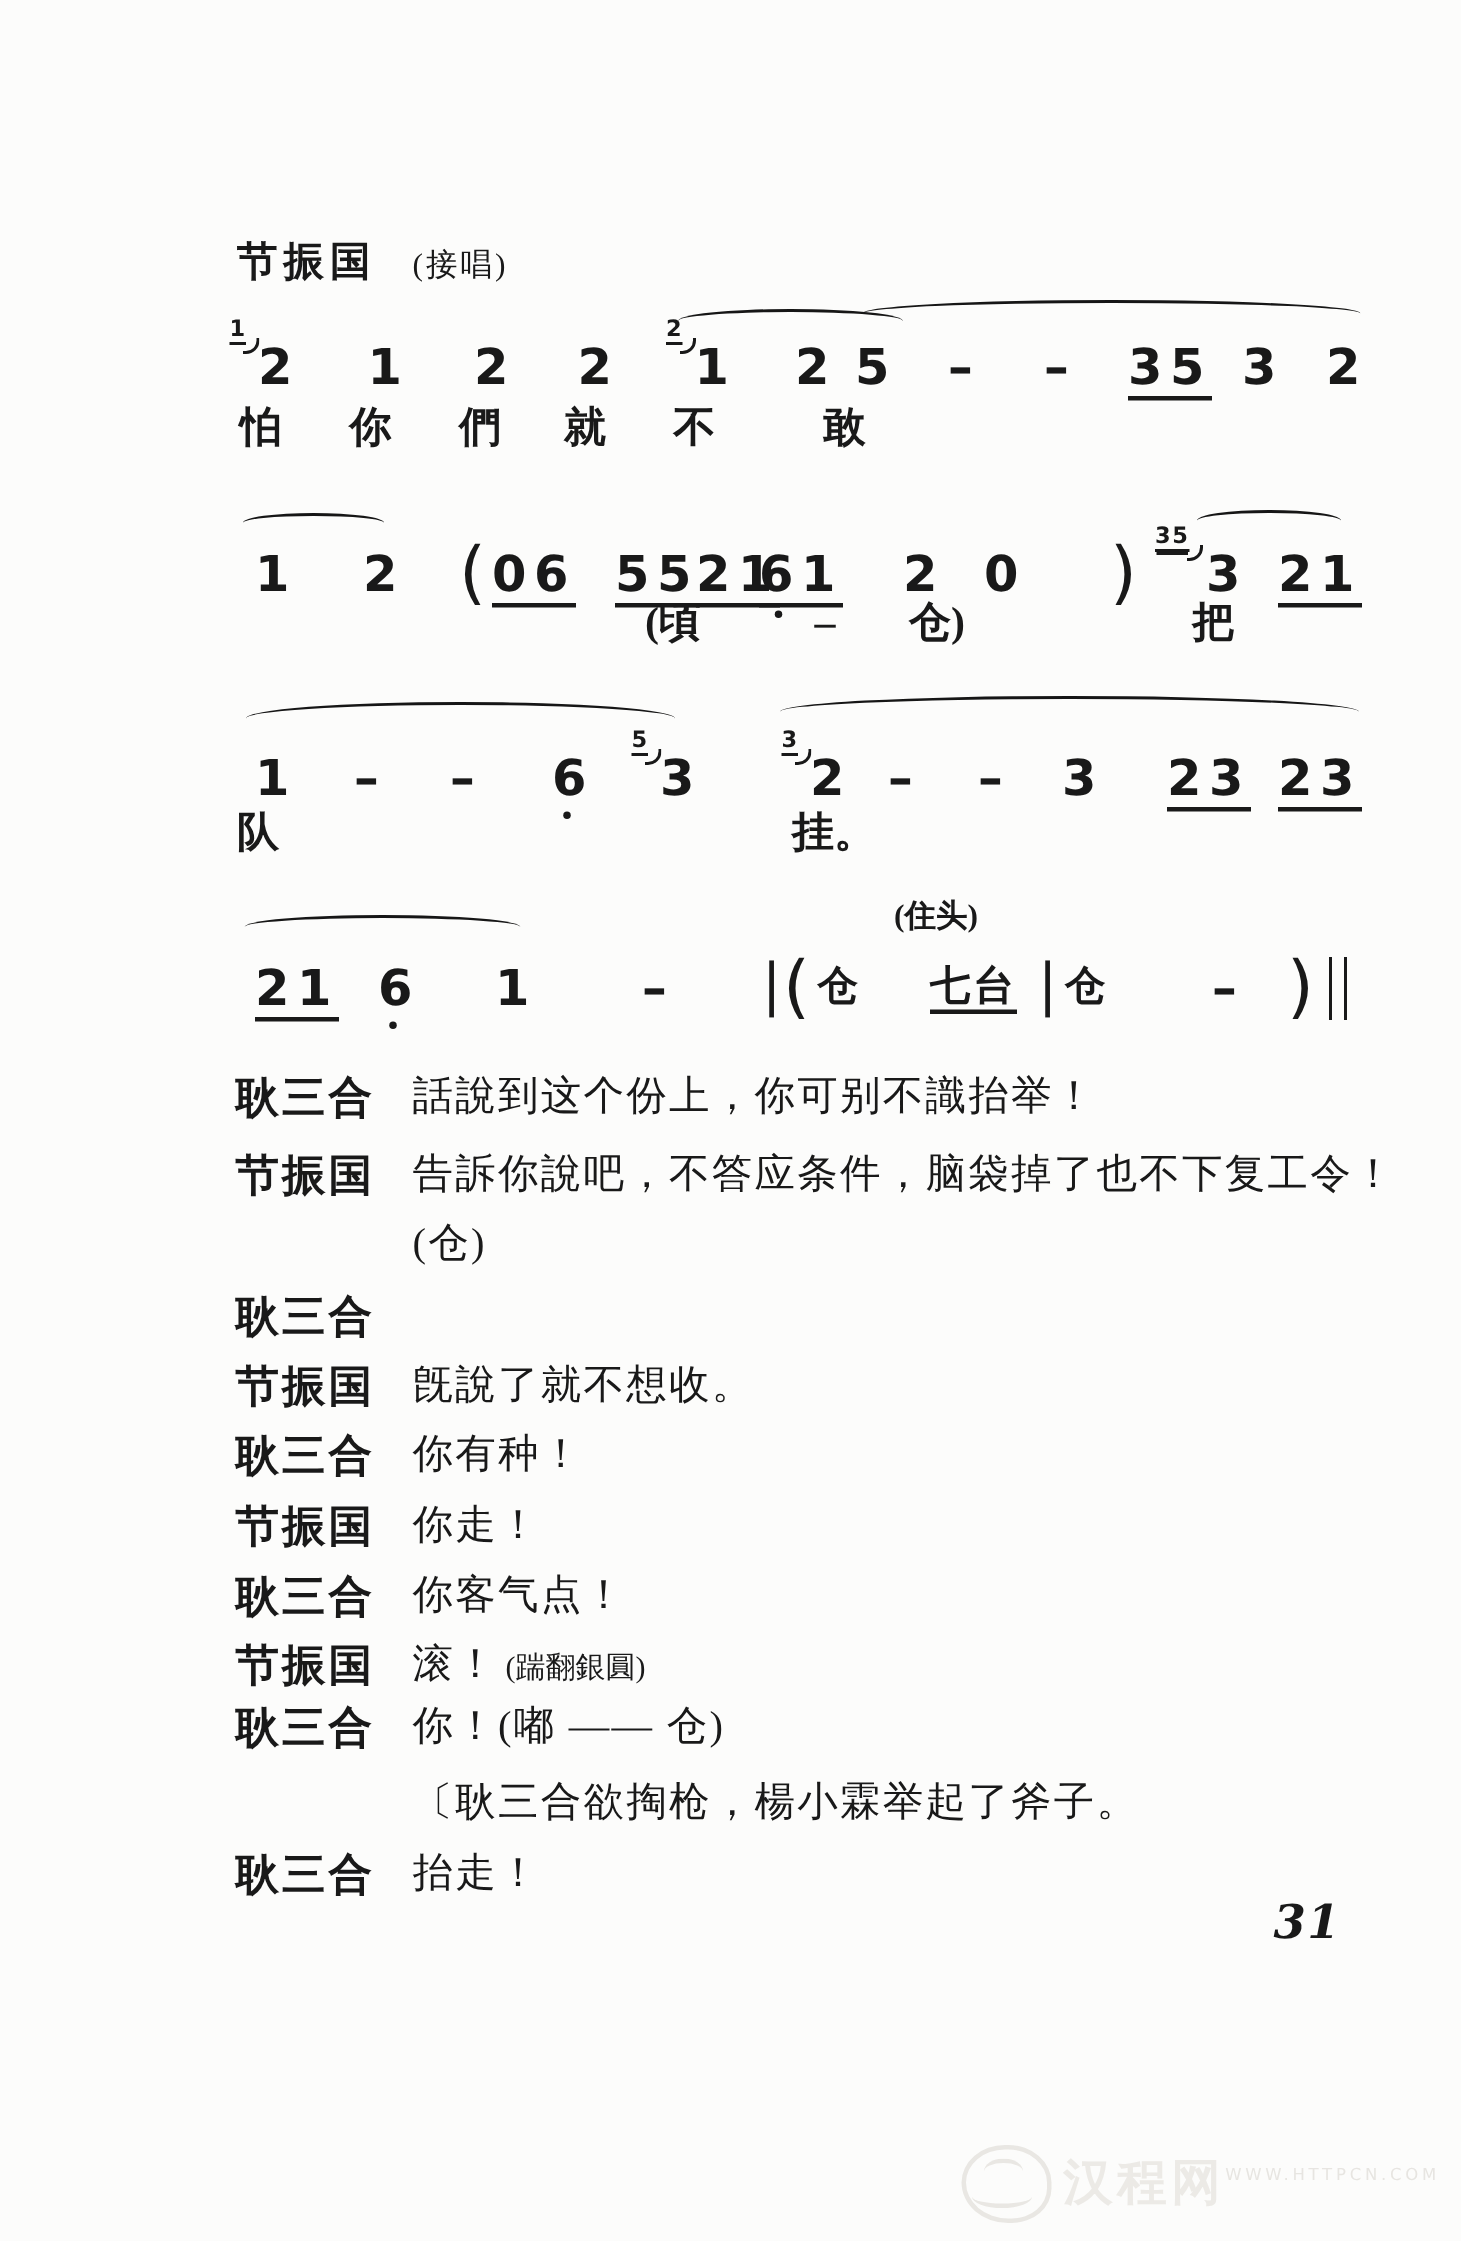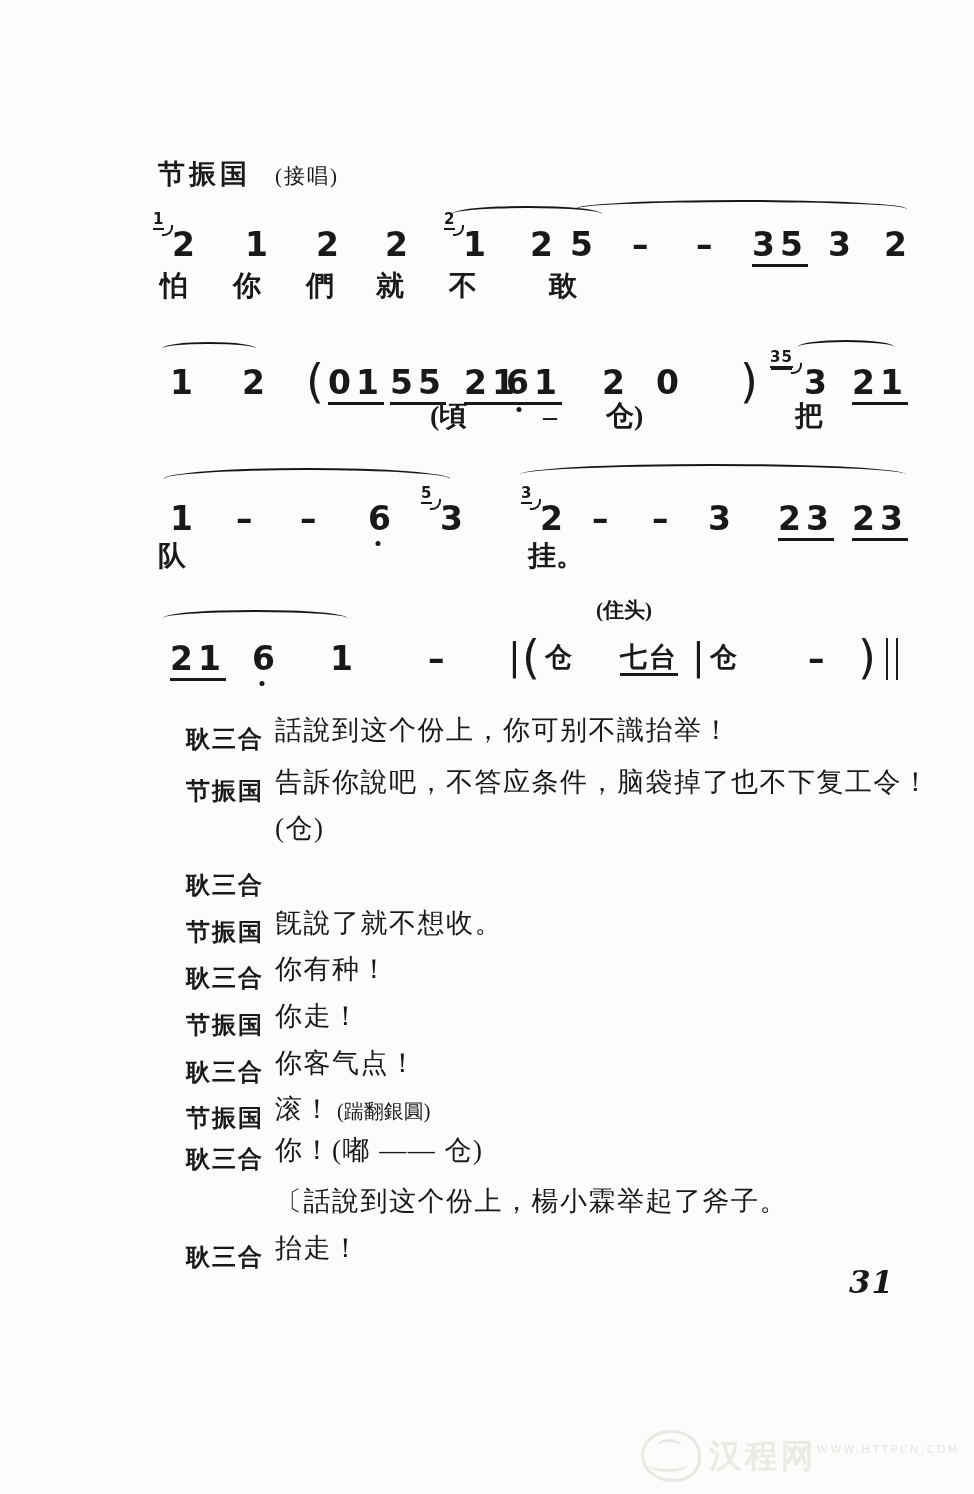--- a/index.html
+++ b/index.html
@@ -47,21 +47,21 @@
     border-right:2px solid #191919;border-bottom:2px solid #191919;
     border-radius:0 0 9px 0;
   }
   .lyr{position:absolute;font-size:28px;font-weight:600;line-height:1;white-space:nowrap;}
   .slabel{position:absolute;font-size:21px;font-weight:600;line-height:1;white-space:nowrap;}
   .slur{position:absolute;border-top:2.5px solid #161616;border-radius:50%;}
 
   
   #dialogue{position:absolute;inset:0;}
   .drow{position:absolute;left:0;width:974px;height:36px;}
-  .dspk{position:absolute;left:157px;top:11px;font-weight:700;font-size:24px;letter-spacing:2px;white-space:nowrap;margin-left:29px;}
+  .dspk{position:absolute;left:157px;top:0;font-weight:700;font-size:29px;letter-spacing:2px;white-space:nowrap;}
   .dtxt{position:absolute;left:275px;top:0;font-size:27px;letter-spacing:1.5px;white-space:nowrap;}
   .dnote{font-size:20px;letter-spacing:0;}
 
   
   .pageno{
     position:absolute;left:849px;top:1264px;
     font-family:"DejaVu Serif","Liberation Serif",serif;
     font-style:italic;font-weight:700;font-size:31px;letter-spacing:1px;
   }
   .wm{position:absolute;right:14px;bottom:12px;display:flex;align-items:center;gap:8px;}
@@ -110,22 +110,22 @@
       <span class="lyr" style="left: 233px; top: 272px;">你</span>
       <span class="lyr" style="left: 306px; top: 272px;">們</span>
       <span class="lyr" style="left: 376px; top: 272px;">就</span>
       <span class="lyr" style="left: 449px; top: 272px;">不</span>
       <span class="lyr" style="left: 549px; top: 272px;">敢</span>
       <div class="slur" style="left: 162px; top: 342px; width: 94px; height: 11px;"></div>
       <div class="slur" style="left: 798px; top: 340px; width: 96px; height: 12px;"></div>
       <span class="tok note" style="left: 170px; top: 366px;">1</span>
       <span class="tok note" style="left: 242px; top: 366px;">2</span>
       <span class="tok paren" style="left: 306px; top: 366px;">(</span>
-      <span class="tok note u" style="left: 328px; top: 366px;">01</span>
-      <span class="tok note u" style="left: 390px; top: 366px;">55</span>
+      <span class="tok note u" style="left: 328px; top: 366px;">06</span>
+      <span class="tok note u" style="left: 410px; top: 366px;">55</span>
       <span class="tok note u" style="left: 464px; top: 366px;">21</span>
       <span class="tok note u" style="left: 506px; top: 366px;"><span class="ch low">6</span><span class="ch">1</span></span>
       <span class="tok note" style="left: 602px; top: 366px;">2</span>
       <span class="tok note" style="left: 656px; top: 366px;">0</span>
       <span class="tok paren" style="left: 740px; top: 366px;">)</span>
       <span class="tok note" style="left: 804px; top: 366px;">3<span class="grace g2" style="left: -34px;">35<i></i></span></span>
       <span class="tok note u" style="left: 852px; top: 366px;">21</span>
       <span class="lyr" style="left: 430px; top: 402px;">(頃</span>
       <span class="lyr" style="left: 543px; top: 402px;">–</span>
       <span class="lyr" style="left: 606px; top: 402px;">仓)</span>
@@ -195,21 +195,21 @@
       </div>
       <div class="drow" style="left: 0px; top: 1091px;">
         <span class="dspk">节振国</span>
         <span class="dtxt">滚！<span class="dnote"> (踹翻銀圓)</span></span>
       </div>
       <div class="drow" style="left: 0px; top: 1132px;">
         <span class="dspk">耿三合</span>
         <span class="dtxt">你！(嘟 —— 仓)</span>
       </div>
       <div class="drow" style="left: 0px; top: 1183px;">
-        <span class="dtxt">〔話說到这个份上，楊小霖举起了斧子。</span>
+        <span class="dtxt">〔耿三合欲掏枪，楊小霖举起了斧子。</span>
       </div>
       <div class="drow" style="left: 0px; top: 1230px;">
         <span class="dspk">耿三合</span>
         <span class="dtxt">抬走！</span>
       </div>
     </div>
 
   <div class="pageno">31</div>
 
   <div class="wm">

